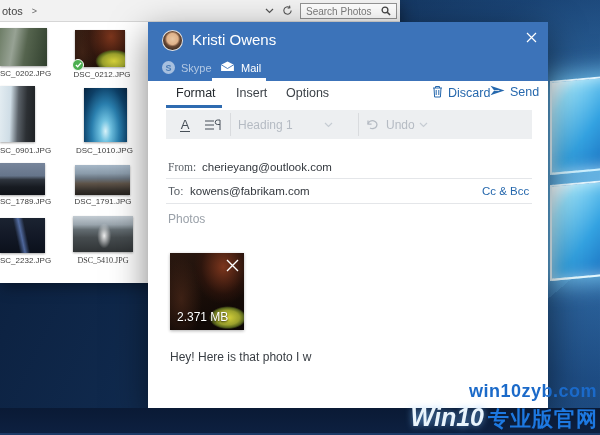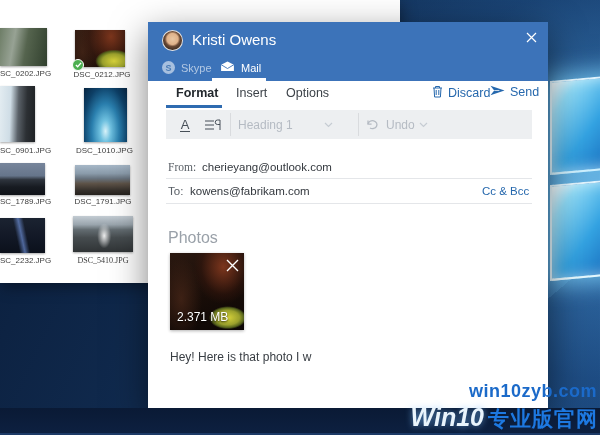--- a/index.html
+++ b/index.html
@@ -75,21 +75,21 @@
   .hdr-tab { position:absolute; bottom:7px; display:flex; align-items:center; gap:6px;
     font-size:11px; }
   .tab-skype { left:14px; color:rgba(255,255,255,.6); }
   .tab-mail  { left:72px; color:#fff; }
   .skype-circle { width:13px; height:13px; border-radius:50%; background:rgba(255,255,255,.55);
     color:#4a7bb5; font-size:9px; font-weight:bold; display:flex; align-items:center; justify-content:center; }
   .mail-tab-underline { position:absolute; left:64px; bottom:0; width:54px; height:3px; background:#fff; }
 
   .ribbon { position:absolute; left:0; top:59px; width:100%; height:27px; }
   .ribbon-tab { position:absolute; top:5px; font-size:12.5px; color:#3c4248; }
-  .rt-format { left:28px; color:#23282d; font-weight:bold; }
+  .rt-format { left:28px; color:#23282d; font-weight:normal; }
   .rt-insert { left:88px; }
   .rt-options { left:138px; }
   .format-underline { position:absolute; left:18px; top:24px; width:56px; height:3px; background:#2f6bb0; }
   .ribbon-action { position:absolute; top:4px; display:flex; align-items:center; gap:5px;
     color:#2668ad; font-size:12.5px; }
   .act-discard { left:284px; }
   .act-send { left:342px; }
 
   .toolbar { position:absolute; left:18px; top:88px; width:366px; height:29px; background:#edeff1; }
   .tool { position:absolute; top:0; height:29px; display:flex; align-items:center; justify-content:center; }
@@ -100,21 +100,21 @@
   .div-1 { left:64px; } .div-2 { left:192px; }
   .style-value { left:72px; font-size:12px; color:#b5bbc3; }
   .chev-1 { left:158px; } .chev-2 { left:253px; }
   .undo-icon-slot { left:200px; }
   .undo-label { left:220px; font-size:12px; color:#b5bbc3; }
 
   .field-label { position:absolute; font-size:11.5px; color:#5a6067; }
   .field-value { position:absolute; font-size:11.5px; color:#33383e; }
   .field-rule { position:absolute; left:18px; width:366px; height:1px; background:#e4e6e9; }
   .cc-bcc { position:absolute; left:334px; top:163px; font-size:11.5px; color:#2668ad; }
-  .subject-value { position:absolute; left:20px; top:207px; font-size:16px; color:#9aa1a9; }
+  .subject-value { position:absolute; left:20px; top:190px; font-size:12px; color:#9aa1a9; }
 
   .attachment { position:absolute; left:22px; top:231px; width:74px; height:77px;
     box-shadow:0 1px 3px rgba(0,0,0,.3); }
   .attach-close { position:absolute; right:4px; top:4px; width:16px; height:16px;
     display:flex; align-items:center; justify-content:center; }
   .attach-size { position:absolute; left:7px; bottom:6px; color:#fff; font-size:12px;
     text-shadow:0 1px 2px rgba(0,0,0,.8); }
   .body-text { position:absolute; left:22px; top:328px; font-size:12px; color:#383d43; }
 
   
@@ -133,20 +133,46 @@
 
 <div class="stage">
 
   <div class="desktop">
     <div class="beam"></div>
     <div class="win-pane pane-1"></div>
     <div class="win-pane pane-2"></div>
   </div>
 
   <div class="photos-window">
+    <div class="photos-topbar">
+      <div class="breadcrumb">
+        <span>otos</span>
+        <span class="crumb-sep">&gt;</span>
+      </div>
+      <div class="tb-icon-btn" style="left:262px">
+        <svg width="9" height="6" viewBox="0 0 9 6">
+            <path d="M1 1 L4.5 4.5 L8 1" stroke="#555" stroke-width="1.2" fill="none"></path>
+          </svg>
+      </div>
+      <div class="tb-icon-btn" style="left:280px">
+        <svg width="11" height="11" viewBox="0 0 12 12">
+            <path d="M10 6 A4 4 0 1 1 8.4 2.8" stroke="#555" stroke-width="1.2" fill="none"></path>
+            <path d="M8.2 0.6 L8.6 3.1 L6.2 3.4" stroke="#555" stroke-width="1.2" fill="none"></path>
+          </svg>
+      </div>
+      <div class="search-box">
+        <input type="text" placeholder="Search Photos" style="">
+        <span class="search-glyph">
+          <svg width="10" height="10" viewBox="0 0 11 11">
+              <circle cx="4.4" cy="4.4" r="3.2" stroke="#444" stroke-width="1.4" fill="none"></circle>
+              <path d="M7 7 L10 10" stroke="#444" stroke-width="1.6"></path>
+            </svg>
+        </span>
+      </div>
+    </div>
 
     <div class="thumb img-0202" style="left:0; top:28px; width:47px; height:38px;"></div>
     <div class="thumb-label" style="left:0; top:69px;">SC_0202.JPG</div>
 
     <div class="thumb img-0212" style="left:75px; top:30px; width:50px; height:37px;">
       <div class="check-badge">
         <svg width="7" height="6" viewBox="0 0 8 7">
             <path d="M1 3.5 L3 5.5 L7 1" stroke="#fff" stroke-width="1.6" fill="none"></path>
           </svg>
       </div>

